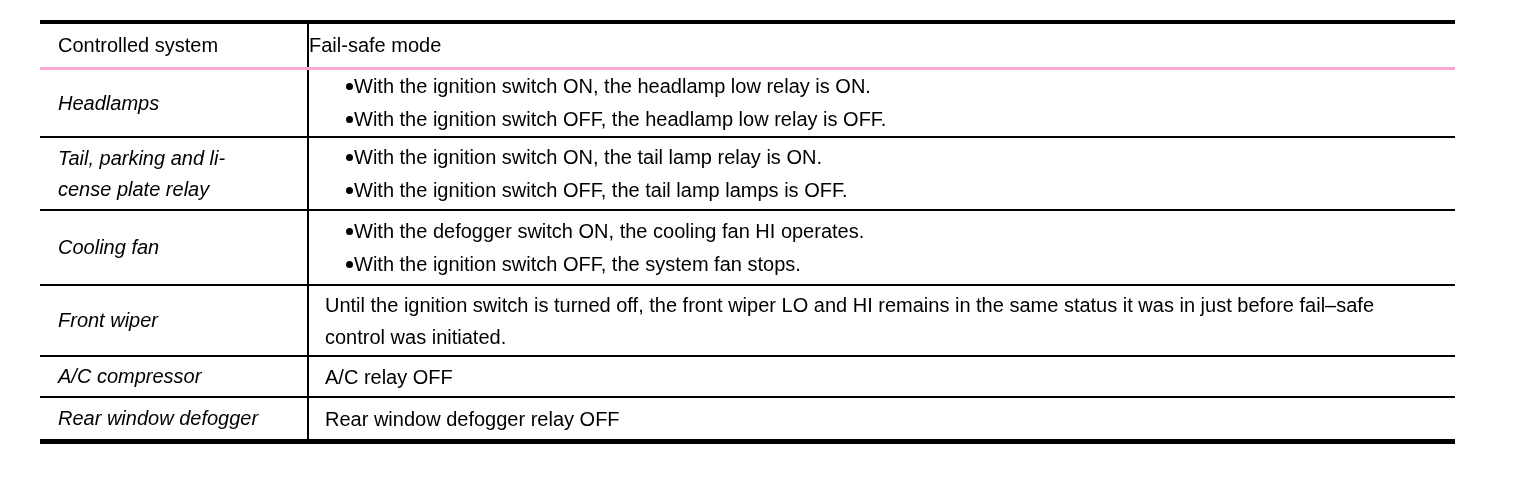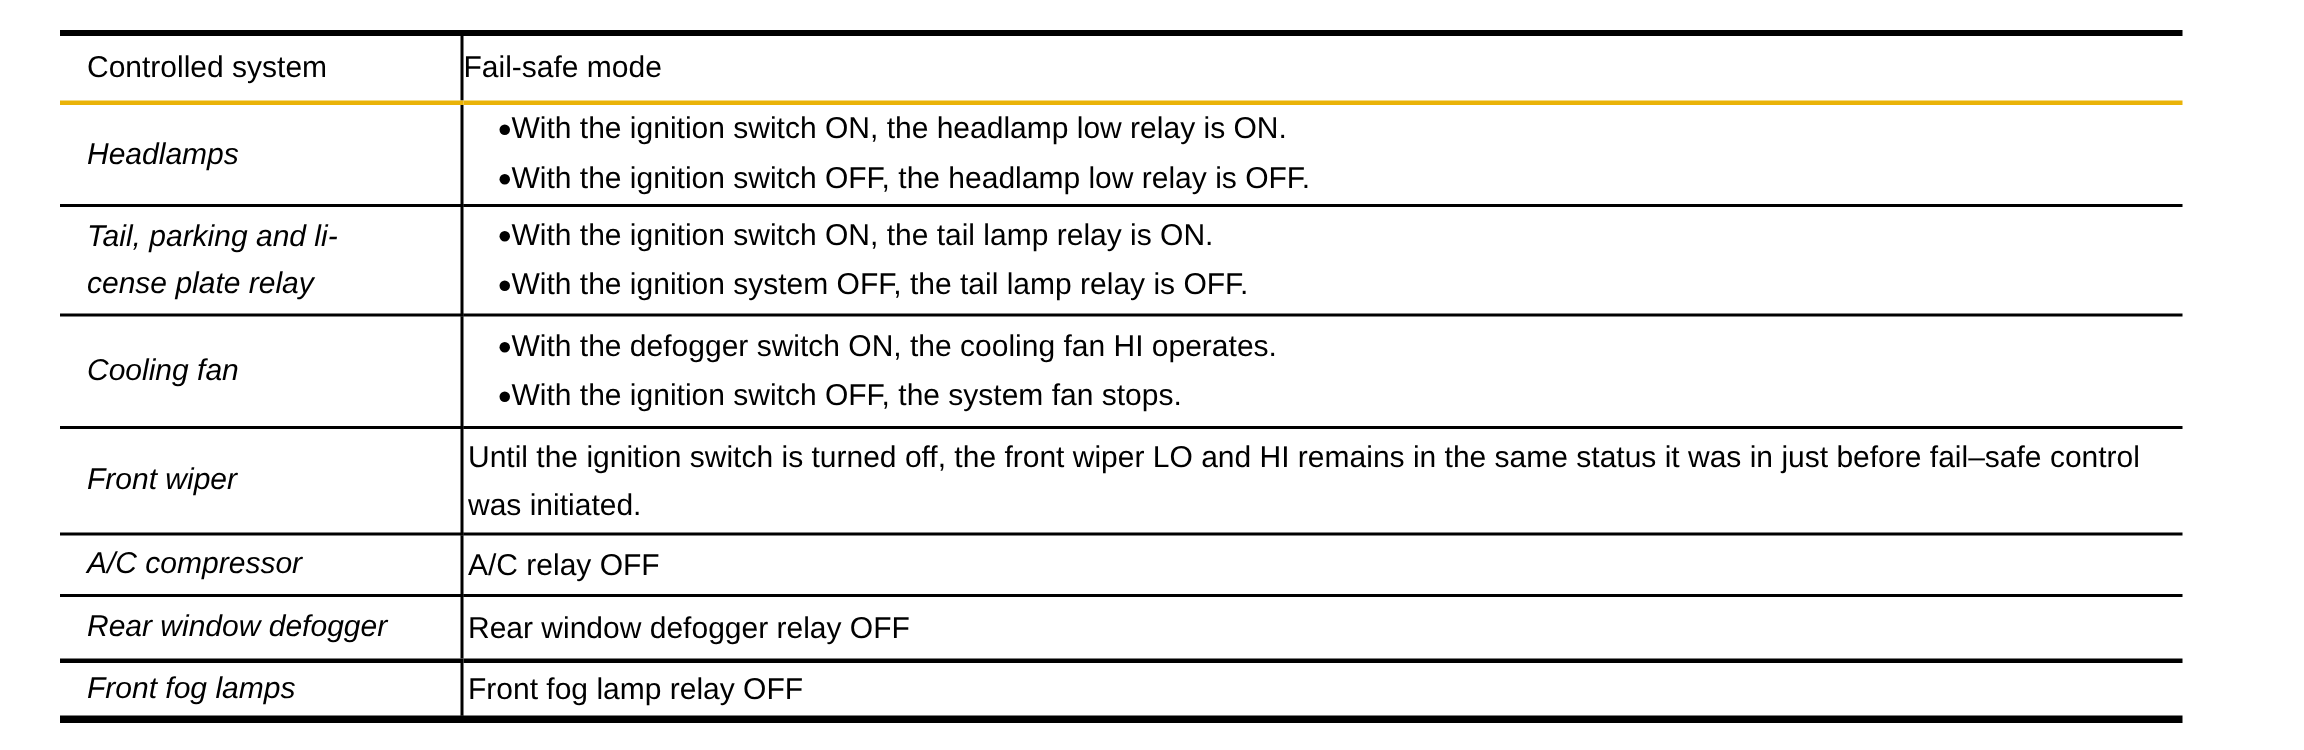--- a/index.html
+++ b/index.html
@@ -32,21 +32,21 @@
   td, th {
     vertical-align: middle;
     font-weight: normal;
     text-align: left;
     padding: 0;
   }
   
   .cell-system { border-right: 2px solid #000; }
 
   
-  tr.hdr th { border-bottom: 3px solid #eab308; }
+  tr.hdr th { border-bottom: 3px solid #f9a8d4; }
   tr.r td { border-bottom: 2px solid #000; }
   tr.r.sep-heavy td { border-bottom: 3px solid #000; }
   tr.r:last-child td { border-bottom: none; }
 
   tr.hdr th { height: 43px; }
   tr.rh1 td { height: 66px; }
   tr.rh2 td { height: 71px; }
   tr.rh3 td { height: 73px; }
   tr.rh4 td { height: 69px; }
   tr.rh5 td { height: 41px; }
@@ -55,21 +55,21 @@
 
   .cell-system { padding-left: 18px; padding-right: 8px; }
   .cell-system .syslabel {
     white-space: pre-line;
     line-height: 31px;
     display: inline-block;
     font-style: italic;
   }
   th.hdr-mode { text-align: left; }
 
-  .cell-mode { padding-left: 3px; padding-right: 16px; line-height: 32px; }
+  .cell-mode { padding-left: 16px; padding-right: 16px; line-height: 32px; }
 
   ul.bullets {
     list-style: none;
     margin: 0;
     padding: 0;
   }
   ul.bullets li {
     position: relative;
     padding-left: 29px;
     line-height: 33px;
@@ -116,21 +116,21 @@
     </tr>
 
     <tr class="r rh2">
       <td class="cell-system">
         <span class="syslabel">Tail, parking and li-
 cense plate relay</span>
       </td>
       <td class="cell-mode">
         <ul class="bullets">
           <li><span class="dot"></span><span>With the ignition switch ON, the tail lamp relay is ON.</span></li>
-          <li><span class="dot"></span><span>With the ignition system OFF, the tail lamp relay is OFF.</span></li>
+          <li><span class="dot"></span><span>With the ignition switch OFF, the tail lamp lamps is OFF.</span></li>
         </ul>
       </td>
     </tr>
 
     <tr class="r rh3">
       <td class="cell-system">
         <span class="syslabel">Cooling fan</span>
       </td>
       <td class="cell-mode">
         <ul class="bullets">
@@ -160,23 +160,15 @@
 
     <tr class="r rh5 sep-heavy">
       <td class="cell-system">
         <span class="syslabel">Rear window defogger</span>
       </td>
       <td class="cell-mode">
         <span>Rear window defogger relay OFF</span>
       </td>
     </tr>
 
-    <tr class="r rh7">
-      <td class="cell-system">
-        <span class="syslabel">Front fog lamps</span>
-      </td>
-      <td class="cell-mode">
-        <span>Front fog lamp relay OFF</span>
-      </td>
-    </tr>
   </tbody>
     </table>
 </div>
 
 </body></html>

